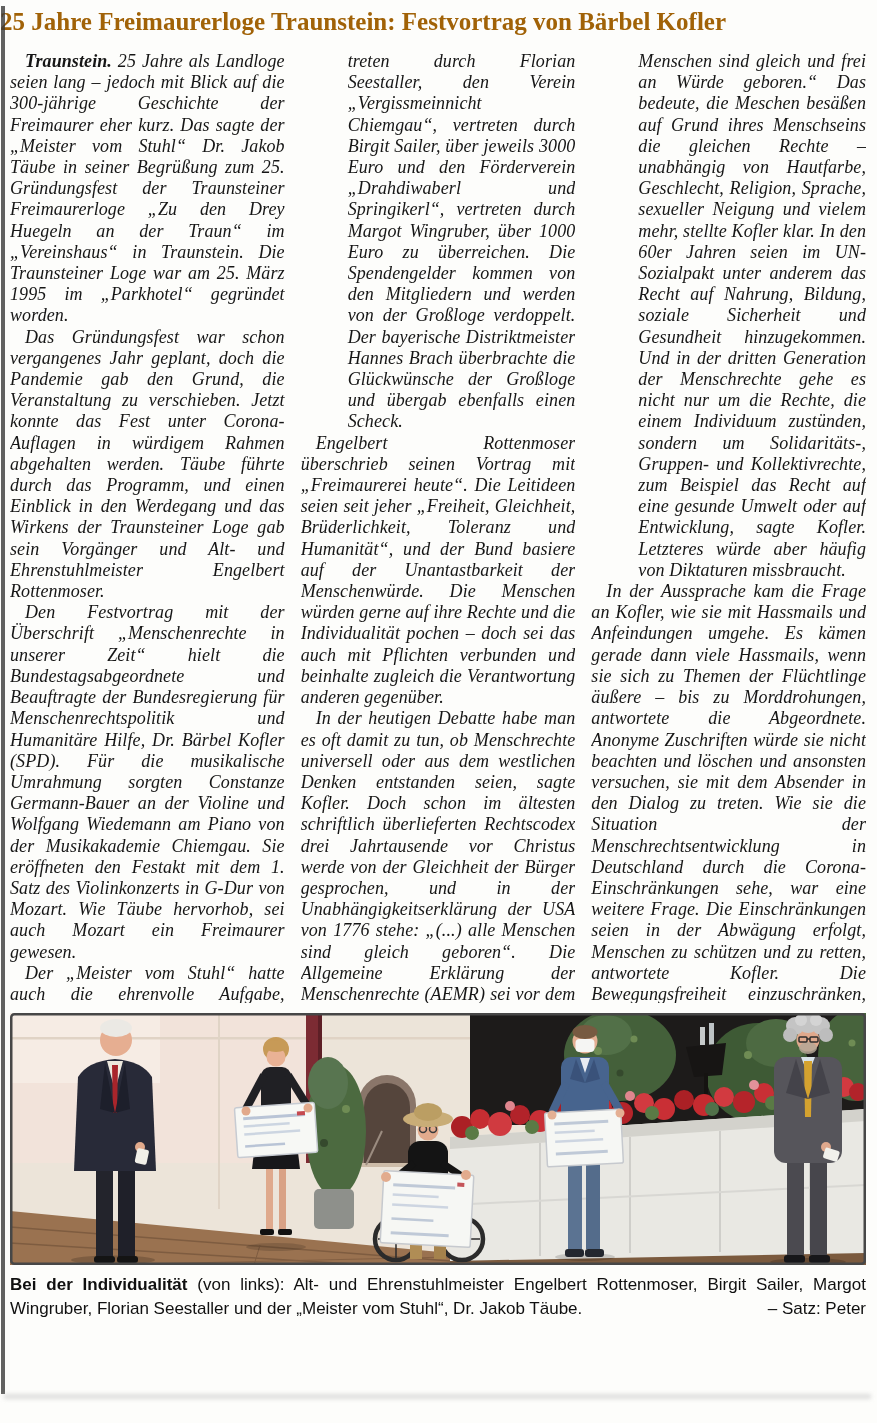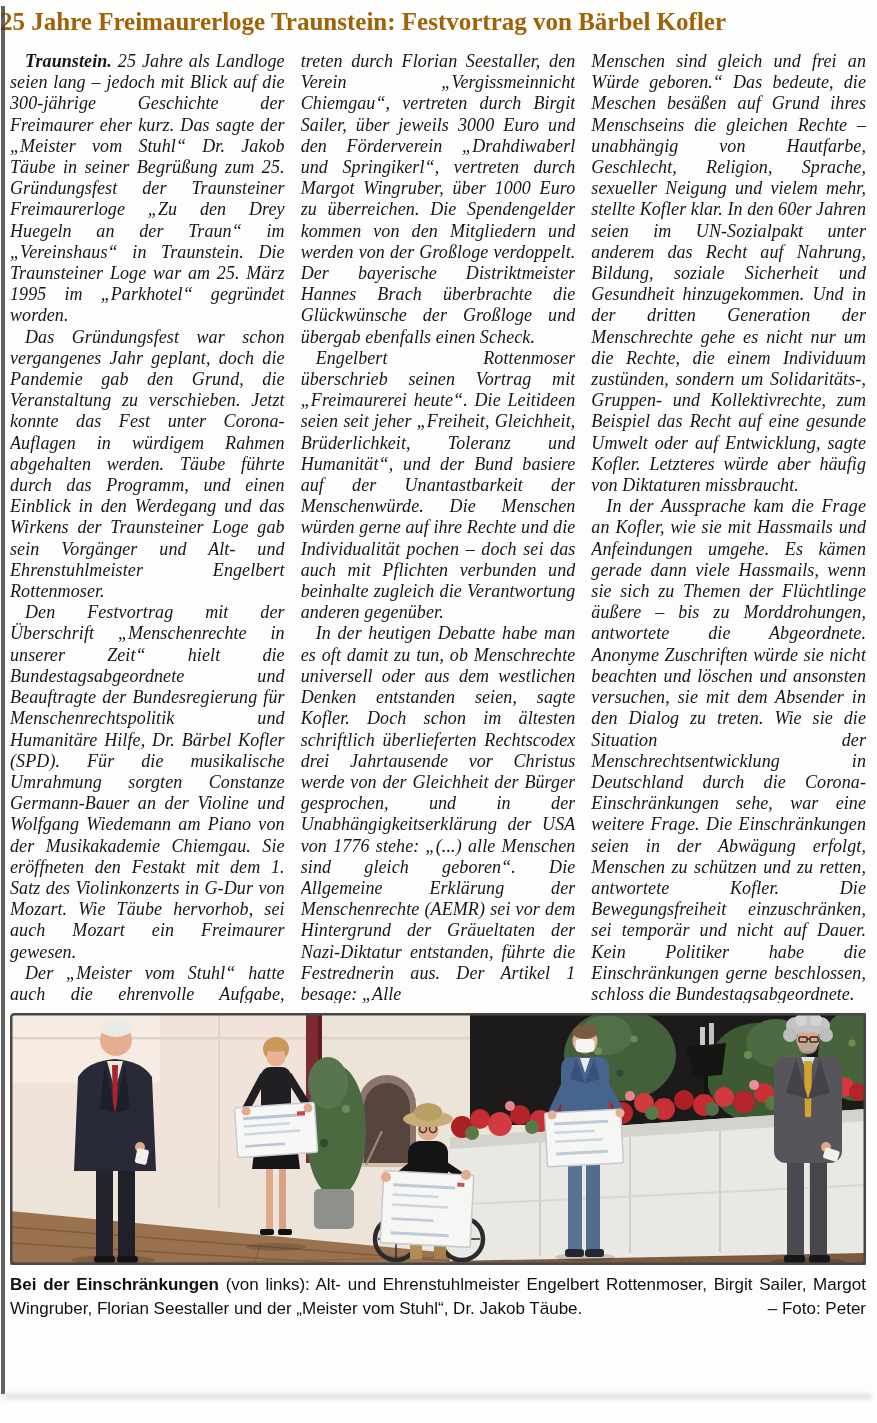--- a/index.html
+++ b/index.html
@@ -41,21 +41,21 @@
     font-size:18px; line-height:21.2px;
     letter-spacing:.1px;
     font-style:italic;
   }
   .col { flex:1 1 0; overflow:hidden; }
   .col p {
     margin:0; text-indent:15px;
     hyphens:auto; -webkit-hyphens:auto;
     overflow-wrap:break-word;
   }
-  .col p.cont { text-indent:0; }
+  .col p.cont { text-indent:0;margin-left:47px; }
   b.dateline { font-weight:700; }
   figure.photo {
     margin:10px 11px 0 10px;
     height:252px;
   }
   figure.photo svg { display:block; width:100%; height:100%; }
   p.caption {
     margin:8px 11px 0 10px;
     font-family:"Liberation Sans", sans-serif;
     font-size:17px; line-height:23.5px;
@@ -318,16 +318,16 @@
         <circle cx="806" cy="7" r="6" fill="#d4d4d4"></circle>
         <rect x="789" y="24" width="8" height="5" rx="1" fill="none" stroke="#2c2c2c" stroke-width="1.5"></rect>
         <rect x="800" y="24" width="8" height="5" rx="1" fill="none" stroke="#2c2c2c" stroke-width="1.5"></rect>
         <line x1="797" y1="26" x2="800" y2="26" stroke="#2c2c2c" stroke-width="1.5"></line>
       </g>
 
       <rect x="1.25" y="1.25" width="853.5" height="249.5" rx="3" fill="none" stroke="#474747" stroke-width="2.5"></rect>
     </svg>
   </figure>
 
-  <p class="caption"><b>Bei der Einschränkungen</b><span> (von links): Alt- und Ehrenstuhlmeister Engelbert Rottenmoser, Birgit Sailer, Margot Wingruber, Florian Seestaller und der „Meister vom Stuhl“, Dr. Jakob Täube.</span><span class="credit">– Foto: Peter</span></p>
+  <p class="caption"><b>Bei der Individualität</b><span> (von links): Alt- und Ehrenstuhlmeister Engelbert Rottenmoser, Birgit Sailer, Margot Wingruber, Florian Seestaller und der „Meister vom Stuhl“, Dr. Jakob Täube.</span><span class="credit">– Satz: Peter</span></p>
 
   <div class="scan-smear"></div>
 </div>
 
 </body></html>

